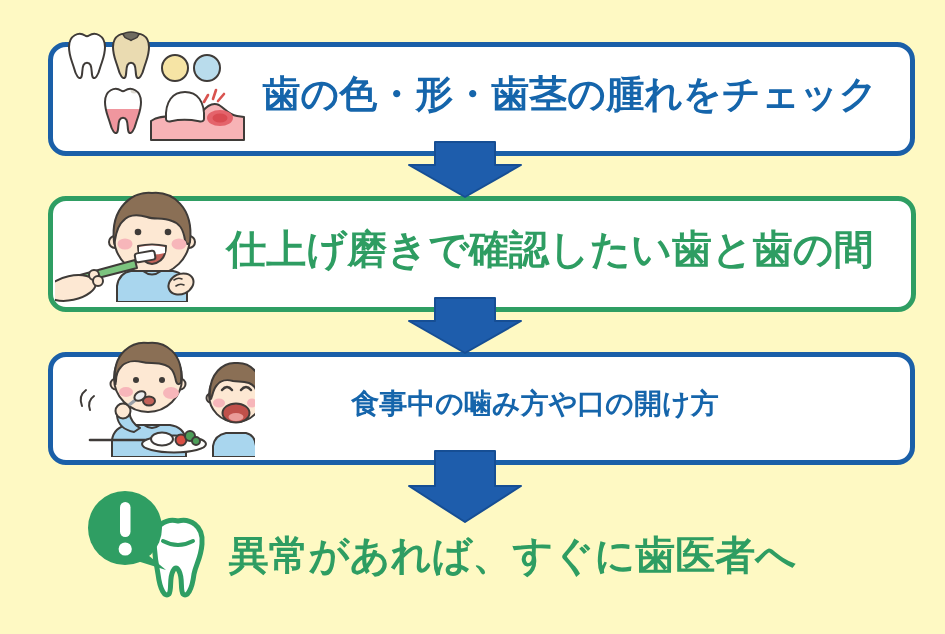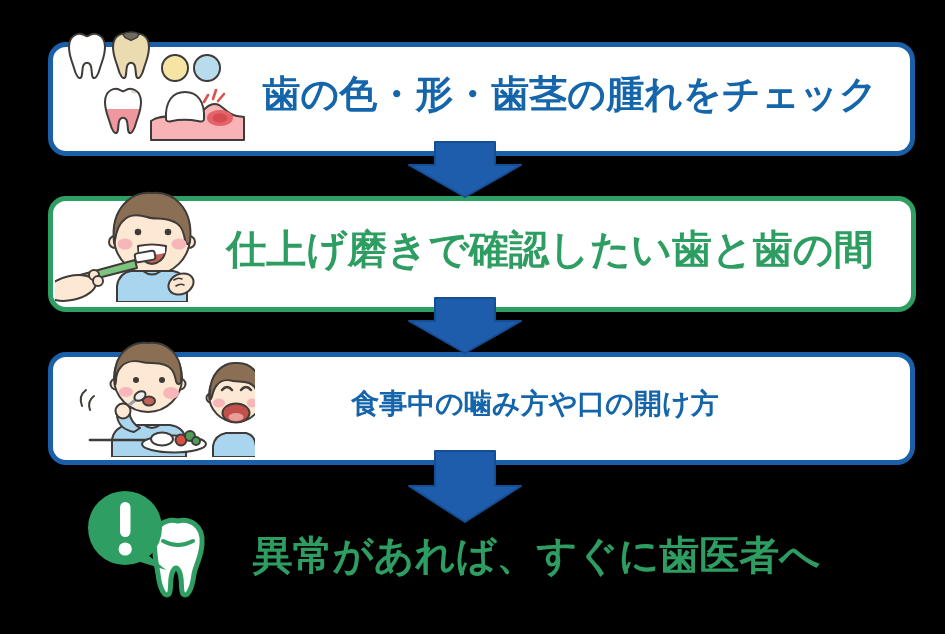--- a/index.html
+++ b/index.html
@@ -1,18 +1,18 @@
 <!DOCTYPE html>
 <html><head>
 <meta charset="utf-8">
 <style>
   html,body{margin:0;padding:0;background:#fdfdfb;}
   .canvas{
     position:relative;width:945px;height:634px;overflow:hidden;
-    background:#000000;
+    background:#fef9c3;
     font-family:"Liberation Sans","DejaVu Sans",sans-serif;
   }
   .box{position:absolute;background:#fff;border-radius:18px;z-index:1;}
   .box-blue{border:5px solid #1a5fa8;}
   .box-green{border:5px solid #2f9e63;}
   .label{
     position:absolute;z-index:2;display:flex;align-items:center;justify-content:center;
     font-weight:800;white-space:nowrap;letter-spacing:0;
   }
   .label-blue{color:#1565ab;}
@@ -170,15 +170,15 @@
     </g>
 
     <g>
       <polygon points="62,62 86,82 54,72" fill="#2f9e63"></polygon>
       <circle cx="45" cy="40" r="37" fill="#2f9e63"></circle>
       <rect x="40" y="14" width="10.5" height="35" rx="5.2" fill="#ffffff"></rect>
       <circle cx="45.2" cy="61" r="6.6" fill="#ffffff"></circle>
     </g>
   </svg>
 
-  <div class="label label-green" style="left:225px;top:506px;width:575px;height:98px;font-size:40px;margin-left:24px;">異常があれば、すぐに歯医者へ</div>
+  <div class="label label-green" style="left:225px;top:506px;width:575px;height:98px;font-size:40px;">異常があれば、すぐに歯医者へ</div>
 
 </div>
 
 </body></html>

